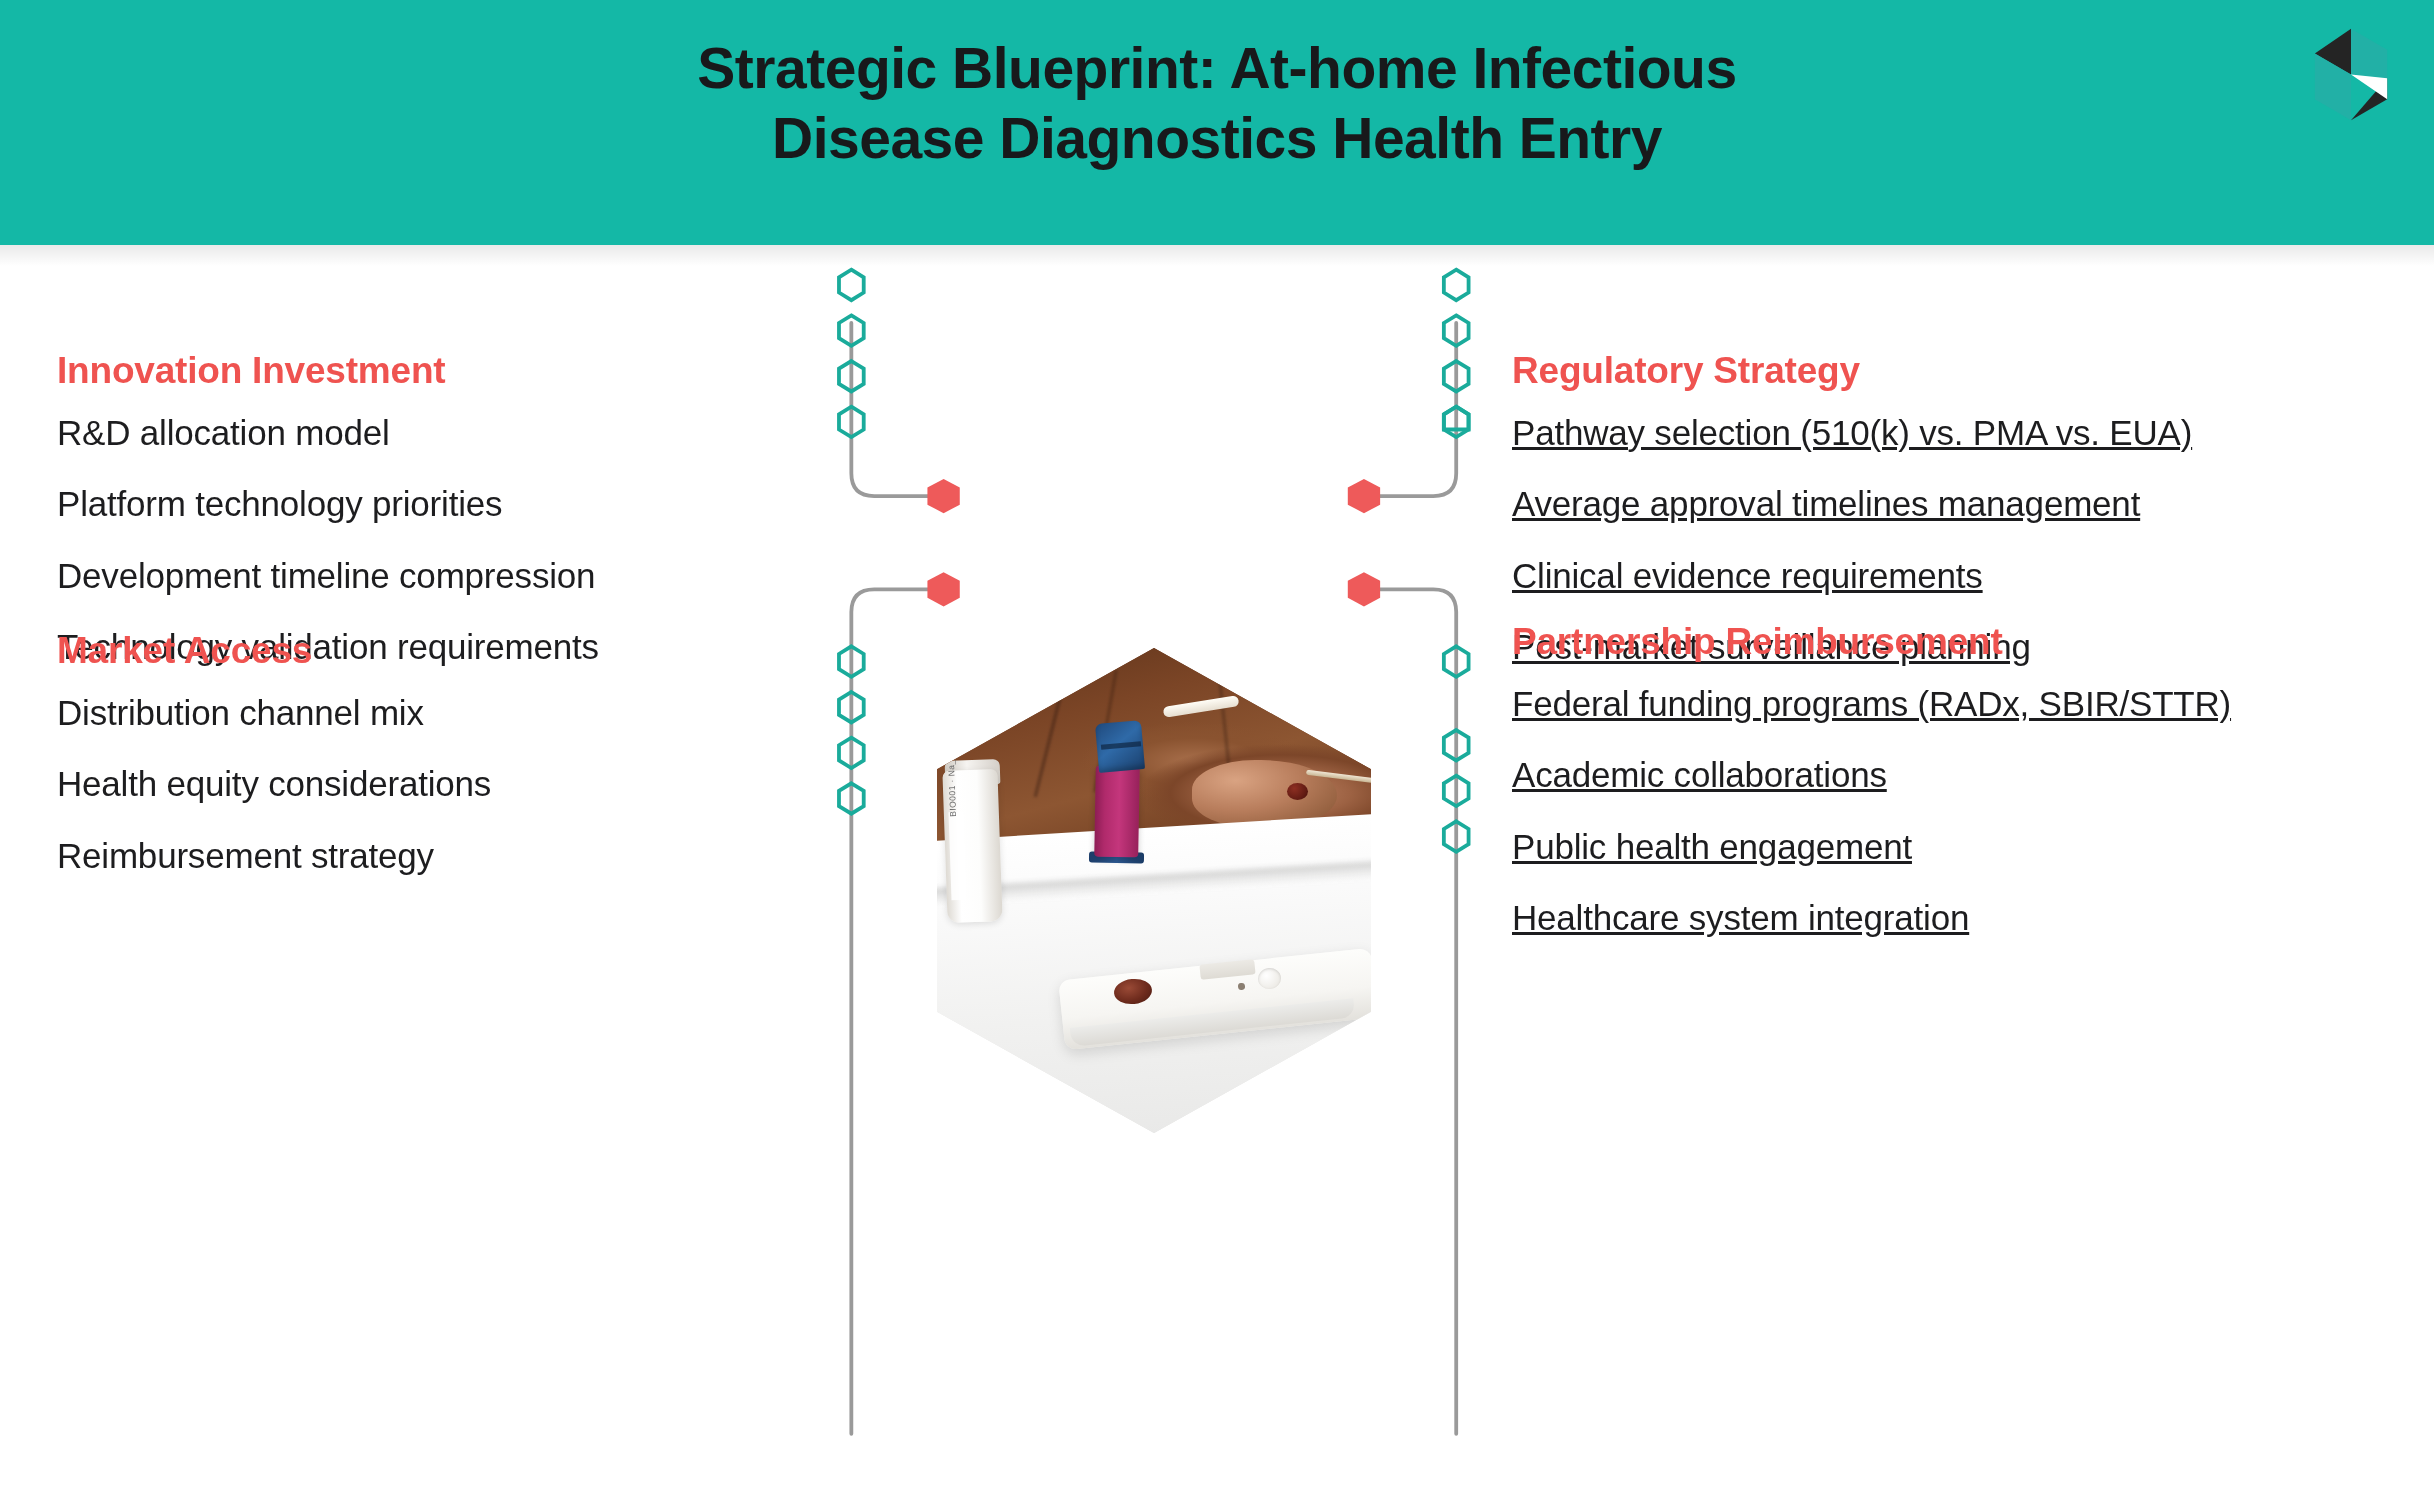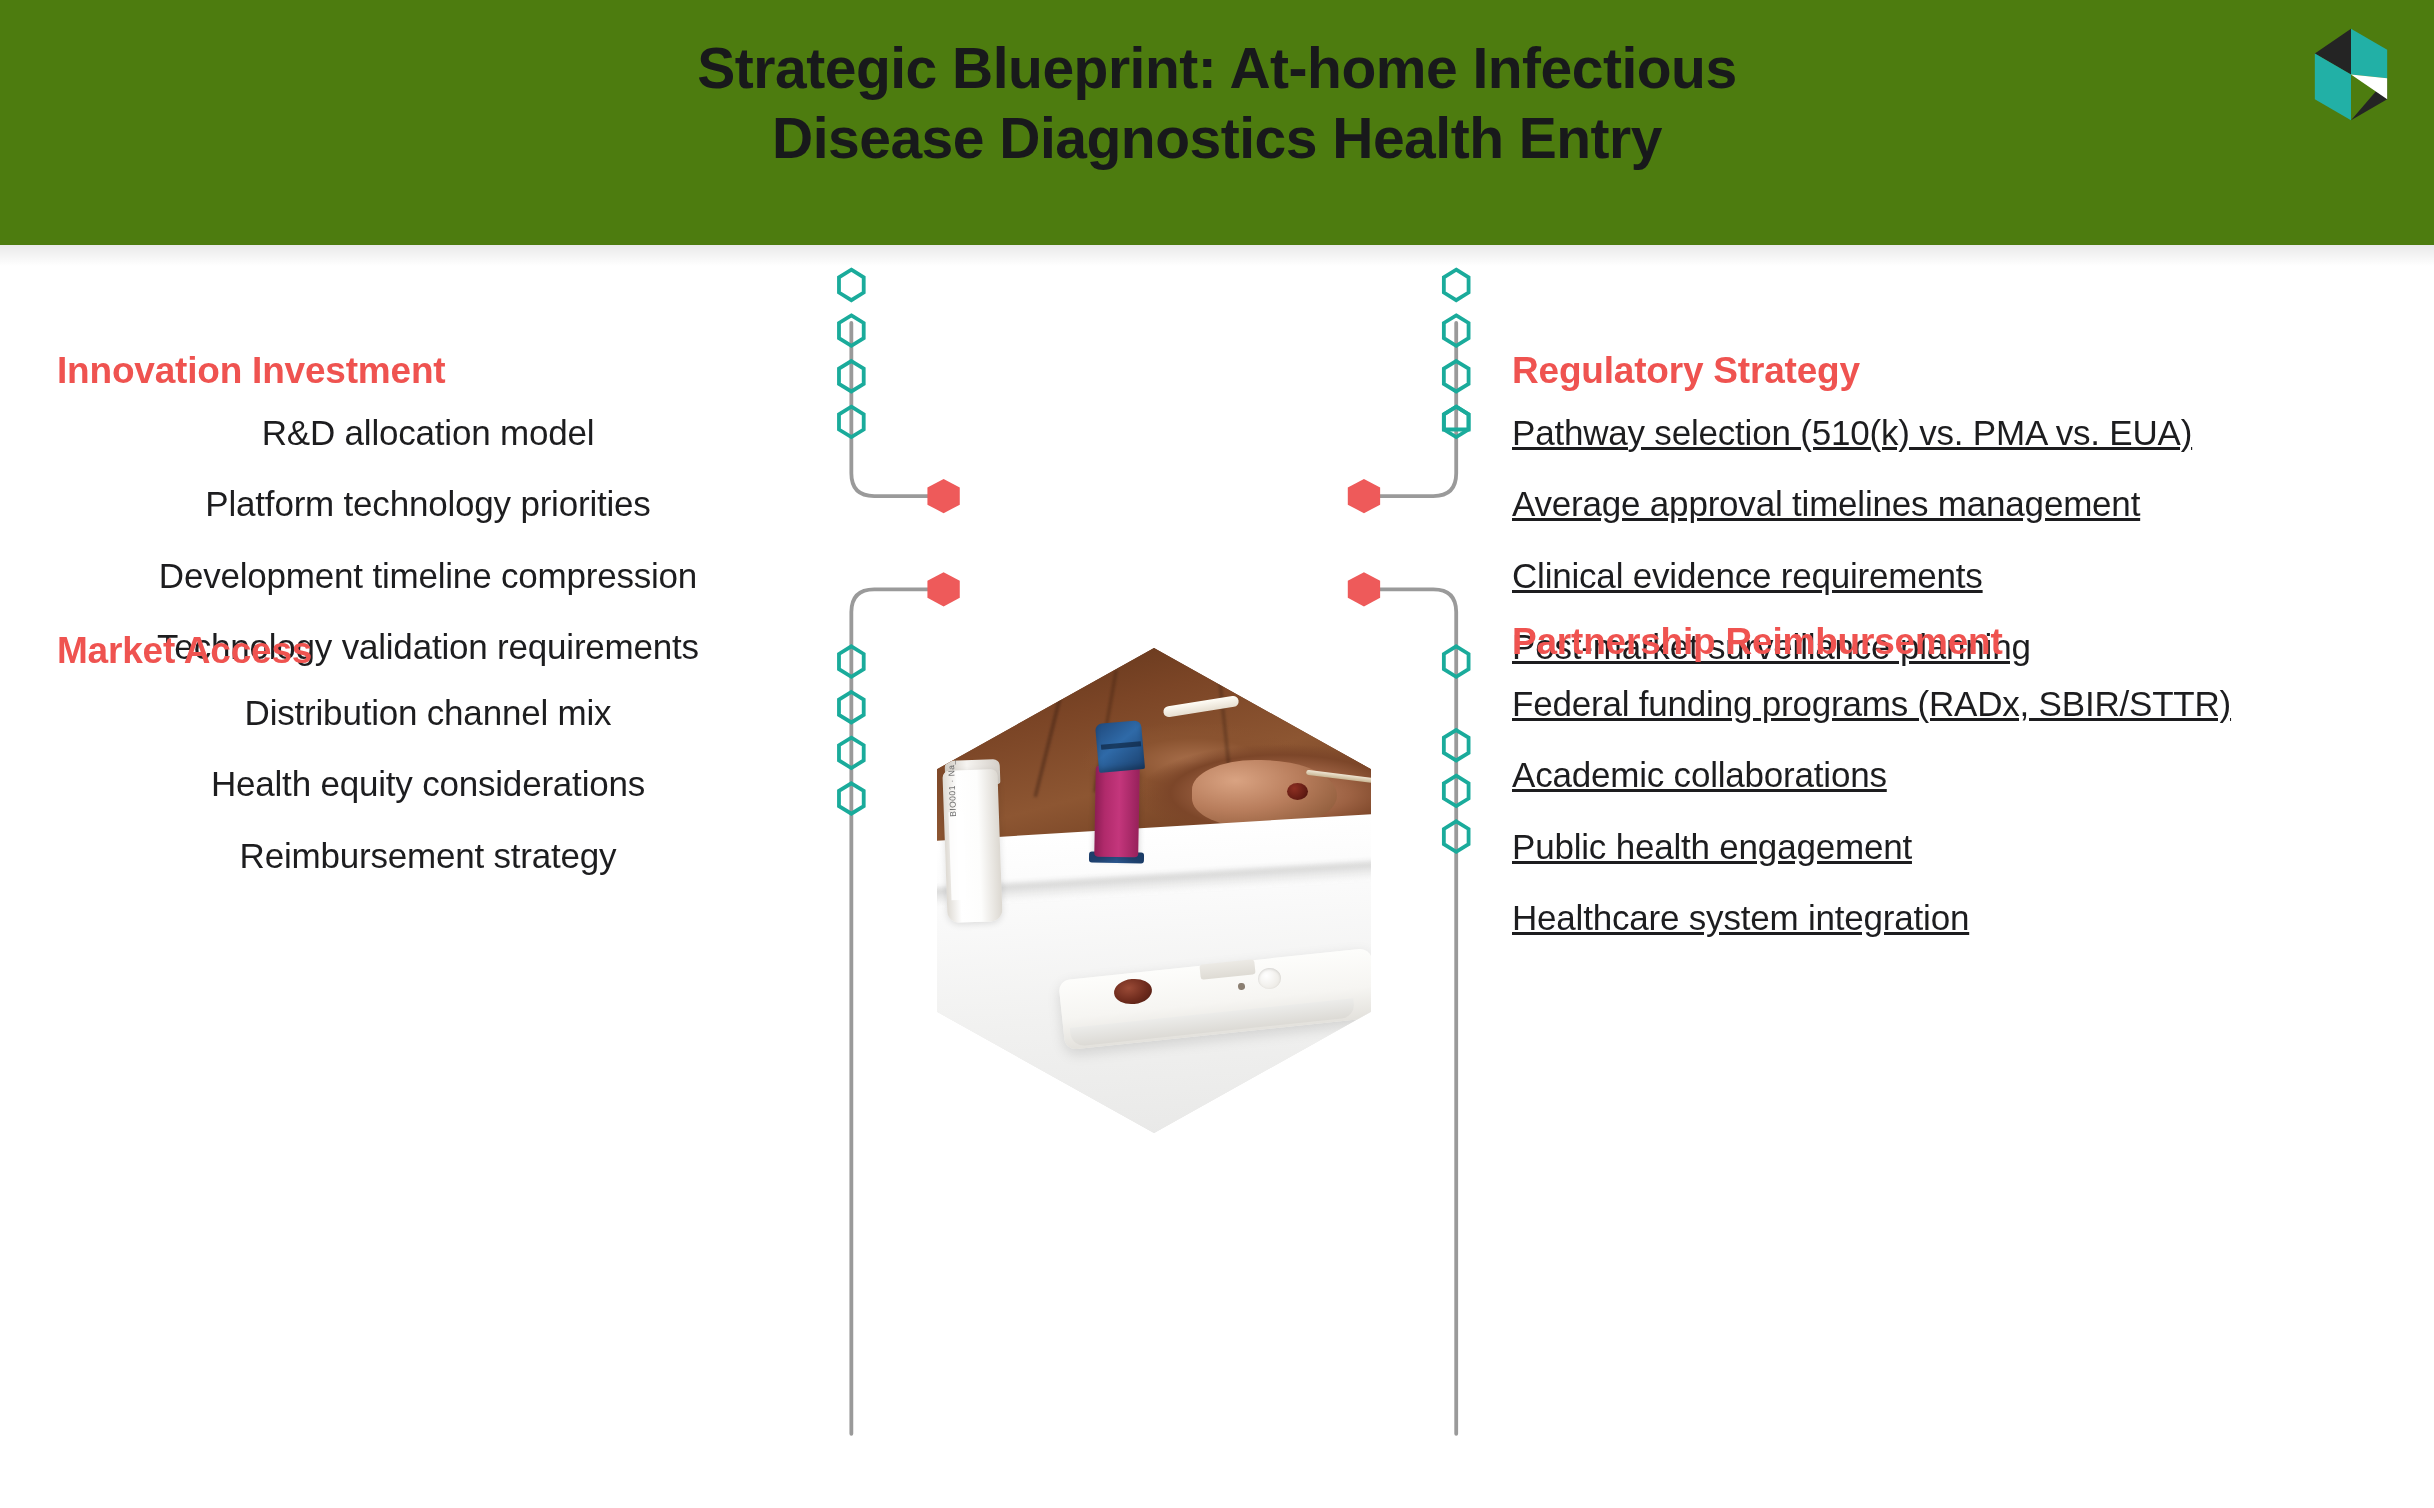--- a/index.html
+++ b/index.html
@@ -15,21 +15,21 @@
     position: relative;
     color: #1d1d1f;
   }
 
   
   .header {
     position: absolute;
     left: 0; top: 0;
     width: 2435px;
     height: 245px;
-    background: #4d7c0f;
+    background: #14b8a6;
     box-sizing: border-box;
   }
   .header-shadow {
     position: absolute;
     left: 0; top: 245px;
     width: 2435px;
     height: 21px;
     background: linear-gradient(to bottom, rgba(0,0,0,0.085), rgba(0,0,0,0));
     pointer-events: none;
   }
@@ -295,21 +295,21 @@
   .quad-right .quad-title { text-align: left; }
 
   .items { list-style: none; margin: 0; padding: 0; }
   .item {
     font-size: 35px;
     line-height: 1.3;
     color: #1d1d1f;
     margin-bottom: 26px;
     letter-spacing: -0.2px;
   }
-  .quad-left .item { text-align: center; }
+  .quad-left .item { text-align: left; }
   .quad-right .item { text-align: left; text-decoration: underline; }
   .item:last-child { margin-bottom: 0; }
 
   
   #quad-tl { left: 57px;   top: 105px; width: 742px; }
   #quad-tr { left: 1512px; top: 105px; width: 885px; }
   #quad-bl { left: 57px;   top: 994px; width: 742px; }
   #quad-br { left: 1512px; top: 994px; width: 885px; }
 
   #quad-bl { top: 385px; }

